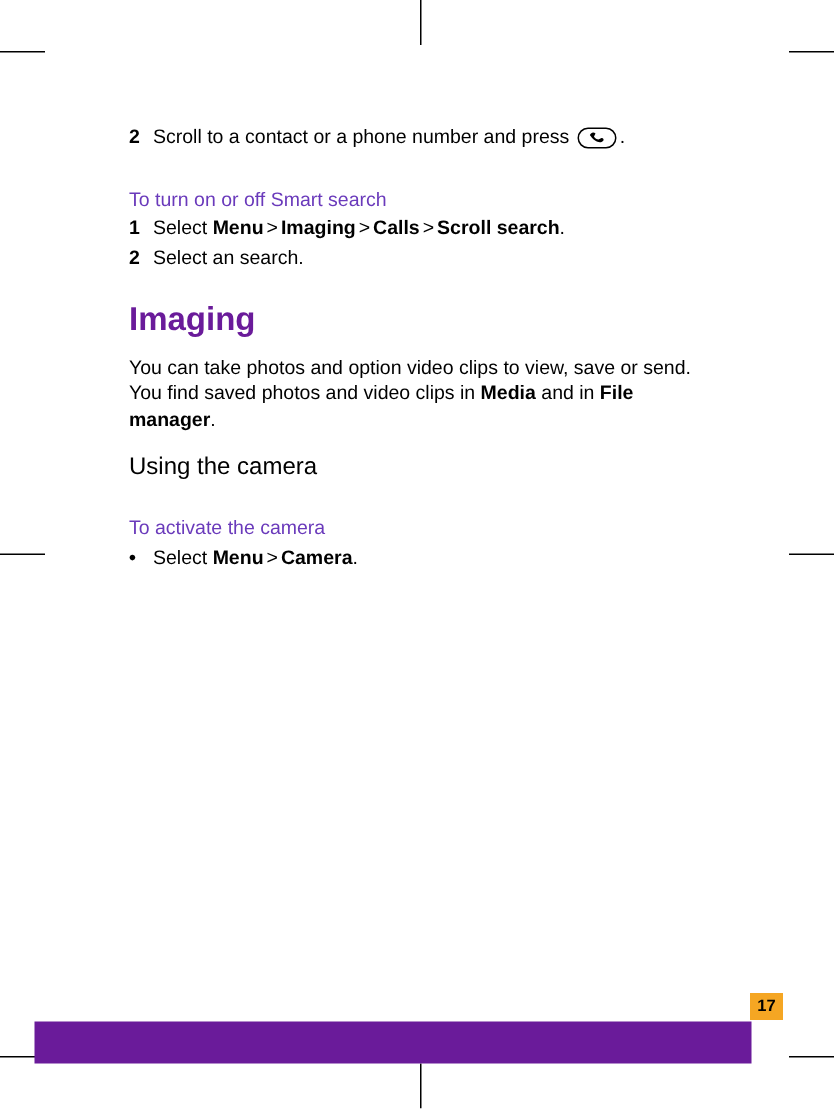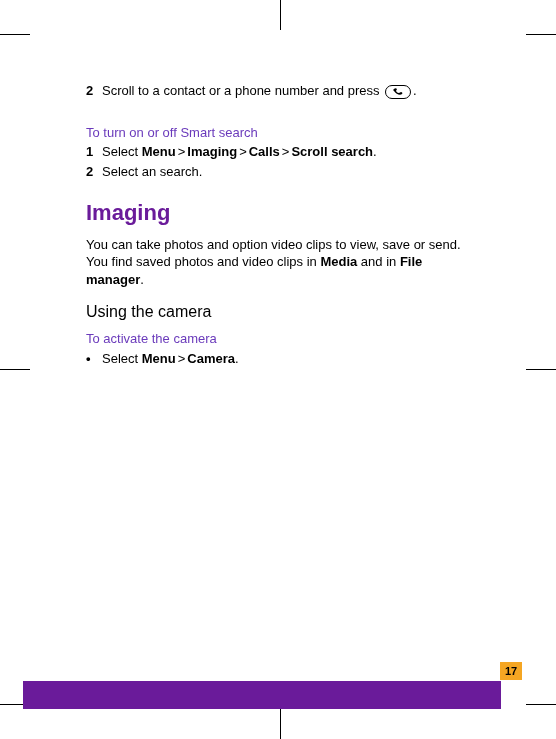--- a/index.html
+++ b/index.html
@@ -162,21 +162,21 @@
   </div>
 
   <div class="h1-section">Imaging</div>
 
   <div class="para">
     <span>You can take photos and option video clips to view, save or send. You find saved photos and video clips in </span><span class="bold">Media</span><span> and in </span><span class="bold">File manager</span><span>.</span>
   </div>
 
   <div class="h2-section">Using the camera</div>
 
-  <div class="blue-sub" style="margin-top:8px;">To activate the camera</div>
+  <div class="blue-sub" style="margin-top:21px;">To activate the camera</div>
 
   <div class="bullet-row">
     <span class="bullet-mark">•</span>
     <span class="step-text">
       <span>Select </span><span class="bold">Menu</span><span class="gt">&gt;</span><span class="bold">Camera</span><span>.</span>
     </span>
   </div>
 
 </div>
 

